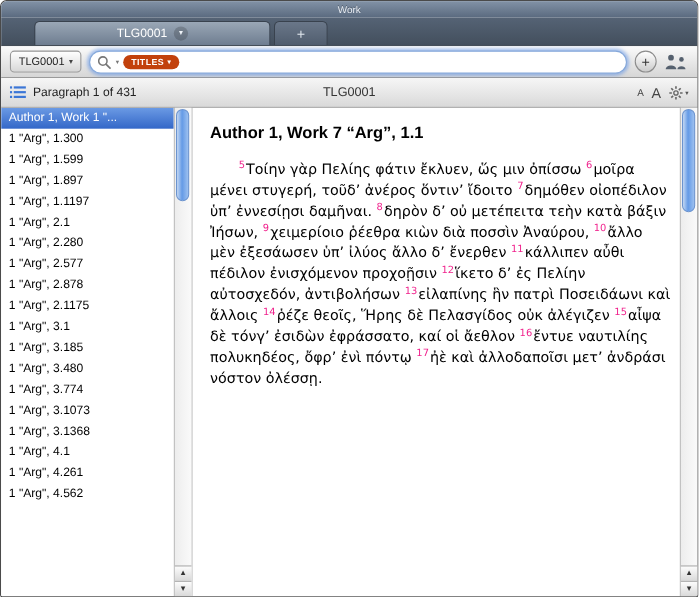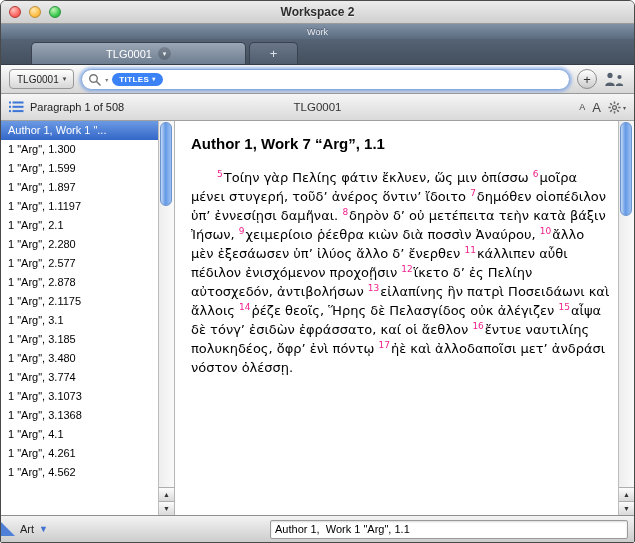--- a/index.html
+++ b/index.html
@@ -26,21 +26,21 @@
   .tab.active{margin-left:30px;width:213px;background:linear-gradient(#9aa7b6,#6e7d90);border:1px solid #39424e;border-bottom:none;font-size:11px;gap:6px;}
   .tabmenu{width:13px;height:13px;border-radius:50%;background:rgba(0,0,0,.18);display:flex;align-items:center;justify-content:center;}
   .chev{font-size:7px;color:#f0f4f9;line-height:1;}
   .tab.addtab{margin-left:3px;width:47px;background:linear-gradient(#6a7789,#505d6e);border:1px solid #39424e;border-bottom:none;font-size:13px;color:#dfe5ec;}
 
   
   .searchrow{height:28px;flex:0 0 28px;background:linear-gradient(#fafafa,#d6d6d6);border-bottom:1px solid #9a9a9a;display:flex;align-items:center;padding:0 8px;gap:7px;}
   .corpusbtn{display:flex;align-items:center;gap:4px;height:18px;padding:0 7px;border:1px solid #979797;border-radius:4px;background:linear-gradient(#ffffff,#d7d7d7);font-size:10px;color:#222;}
   .corpusbtn .dchev{font-size:7px;color:#444;}
   .searchfield{flex:1;height:19px;border-radius:11px;background:#fff;border:1px solid #85a8da;box-shadow:0 0 3px 2px rgba(100,150,230,.55);display:flex;align-items:center;padding:0 6px;gap:4px;}
-  .scopepill{display:flex;align-items:flex-start;gap:3px;background:#3b82f6;color:#fff;font-size:8px;font-weight:bold;letter-spacing:.4px;padding:2px 7px;border-radius:8px;}
+  .scopepill{display:flex;align-items:flex-start;gap:3px;background:#c2410c;color:#fff;font-size:8px;font-weight:bold;letter-spacing:.4px;padding:2px 7px;border-radius:8px;}
   .scopepill .dchev{font-size:6px;color:#fff;}
   .searchinput{border:none;outline:none;flex:1;font-size:11px;background:transparent;font-family:"Liberation Sans",sans-serif;}
   .roundbtn{width:18px;height:18px;border-radius:50%;border:1px solid #8d8d8d;background:linear-gradient(#ffffff,#cccccc);display:flex;align-items:center;justify-content:center;font-size:13px;color:#333;line-height:1;flex:0 0 18px;}
 
   
   .cheader{height:26px;flex:0 0 26px;background:linear-gradient(#f6f6f6,#d9d9d9);border-bottom:1px solid #9f9f9f;display:flex;align-items:center;padding:0 8px;gap:6px;position:relative;}
   .cstatus{font-size:11px;color:#222;}
   .ctitle{position:absolute;left:50%;transform:translateX(-50%);font-size:11.5px;color:#333;}
   .cright{margin-left:auto;display:flex;align-items:center;gap:7px;}
   .fontA-small{font-size:9px;color:#444;}
@@ -70,28 +70,20 @@
   .cornertri{width:0;height:0;border-bottom:14px solid #4f80d8;border-right:14px solid transparent;}
   .artlabel{font-size:11px;color:#222;}
   .bluechev{font-size:9px;color:#3f6fd0;line-height:1;}
   .locinput{margin-left:auto;width:348px;height:17px;border:1px solid #9a9a9a;border-radius:2px;font-size:11px;padding:0 4px;box-shadow:inset 0 1px 2px rgba(0,0,0,.15);font-family:"Liberation Sans",sans-serif;}
 </style>
 </head>
 <body>
 
 <div class="window">
 
-  <div class="titlebar">
-    <div class="lights">
-      <span class="light close"></span>
-      <span class="light min"></span>
-      <span class="light zoom"></span>
-    </div>
-    <div class="wtitle">Workspace 2</div>
-  </div>
 
   <div class="toolsstrip">
     <span>Work</span>
   </div>
 
   <div class="tabbar">
     <div class="tab active">
       <span>TLG0001</span>
       <span class="tabmenu">
           <span class="chev">▾</span>
@@ -136,21 +128,21 @@
     <svg width="15" height="12" viewBox="0 0 15 12">
         <g fill="#3b76d6">
           <rect x="0" y="0.5" width="2" height="2"></rect>
           <rect x="3.5" y="0.5" width="11" height="2"></rect>
           <rect x="0" y="4.8" width="2" height="2"></rect>
           <rect x="3.5" y="4.8" width="11" height="2"></rect>
           <rect x="0" y="9.1" width="2" height="2"></rect>
           <rect x="3.5" y="9.1" width="11" height="2"></rect>
         </g>
       </svg>
-    <span class="cstatus">Paragraph 1 of 508</span>
+    <span class="cstatus">Paragraph 1 of 431</span>
     <span class="ctitle">TLG0001</span>
     <span class="cright">
       <span class="fontA-small">A</span>
       <span class="fontA-large">A</span>
       <span class="gearwrap">
         <svg width="13" height="13" viewBox="0 0 14 14">
             <circle cx="7" cy="7" r="2.1" fill="none" stroke="#666" stroke-width="1.3"></circle>
             <g stroke="#666" stroke-width="1.6">
               <line x1="7" y1="0.5" x2="7" y2="3"></line>
               <line x1="7" y1="11" x2="7" y2="13.5"></line>
@@ -212,20 +204,14 @@
         </div>
       <div class="arrowbtn">
           <span>▲</span>
         </div>
       <div class="arrowbtn">
           <span>▼</span>
         </div>
     </div>
   </div>
 
-  <div class="bottombar">
-    <span class="cornertri"></span>
-    <span class="artlabel">Art</span>
-    <span class="bluechev">▼</span>
-    <input class="locinput" type="text" value="Author 1,  Work 1 &quot;Arg&quot;, 1.1" style="">
-  </div>
 
 </div>
 
 </body></html>

